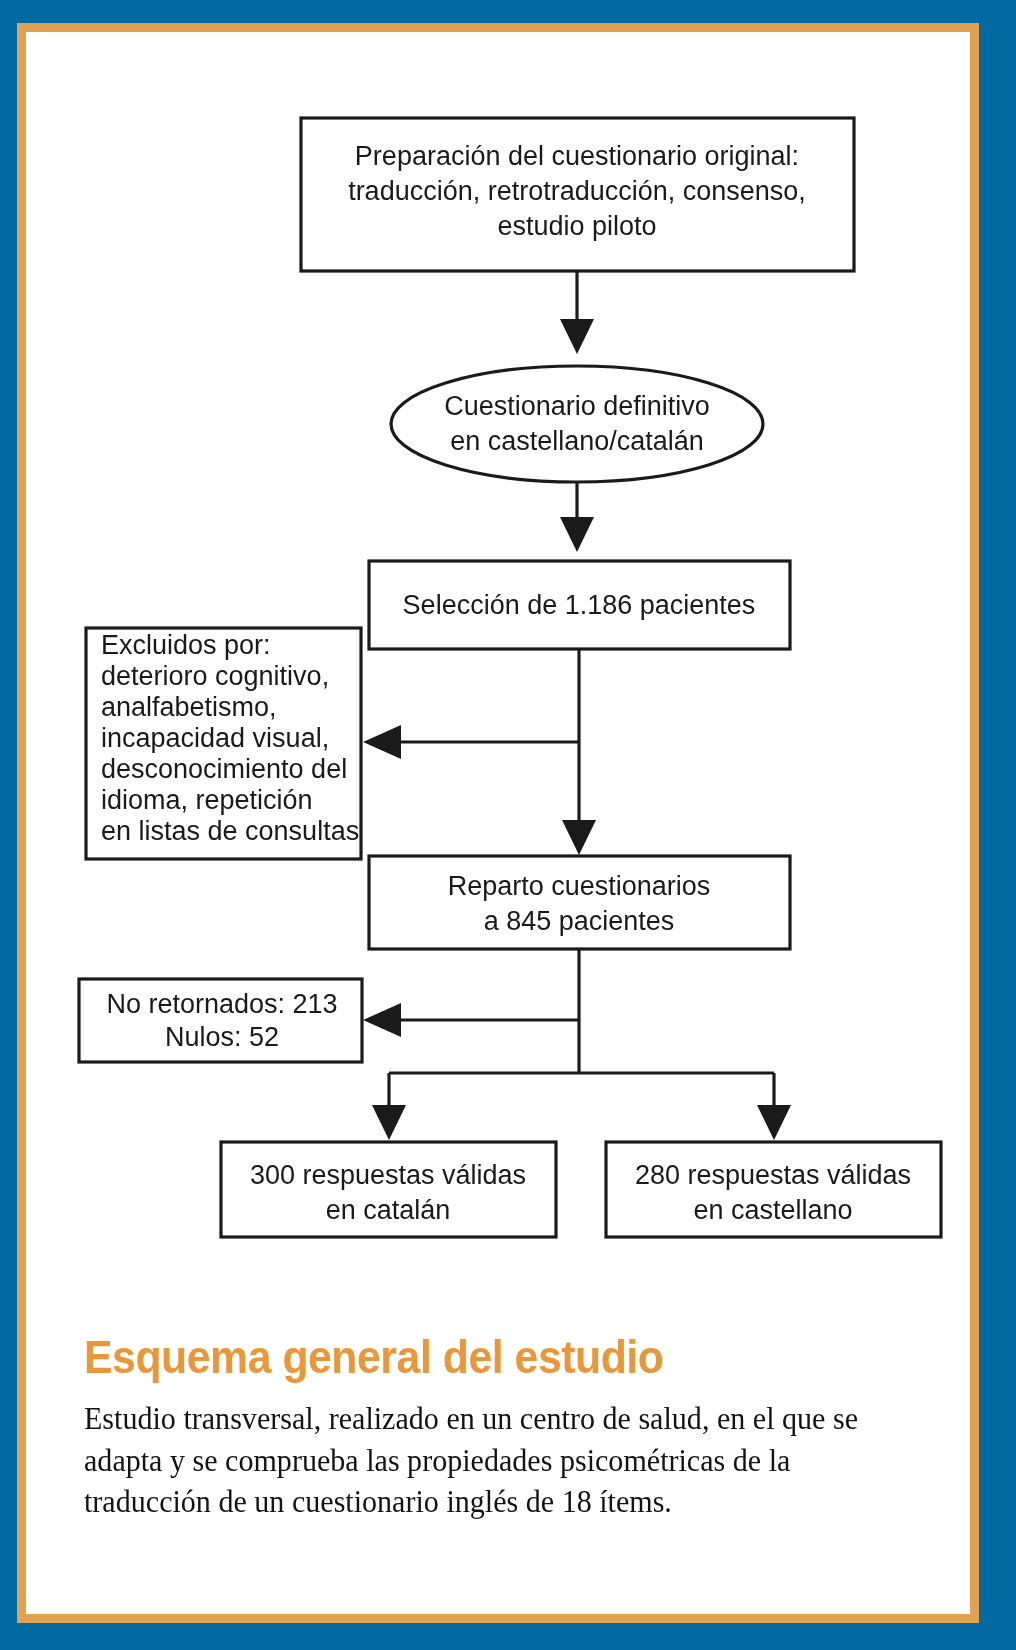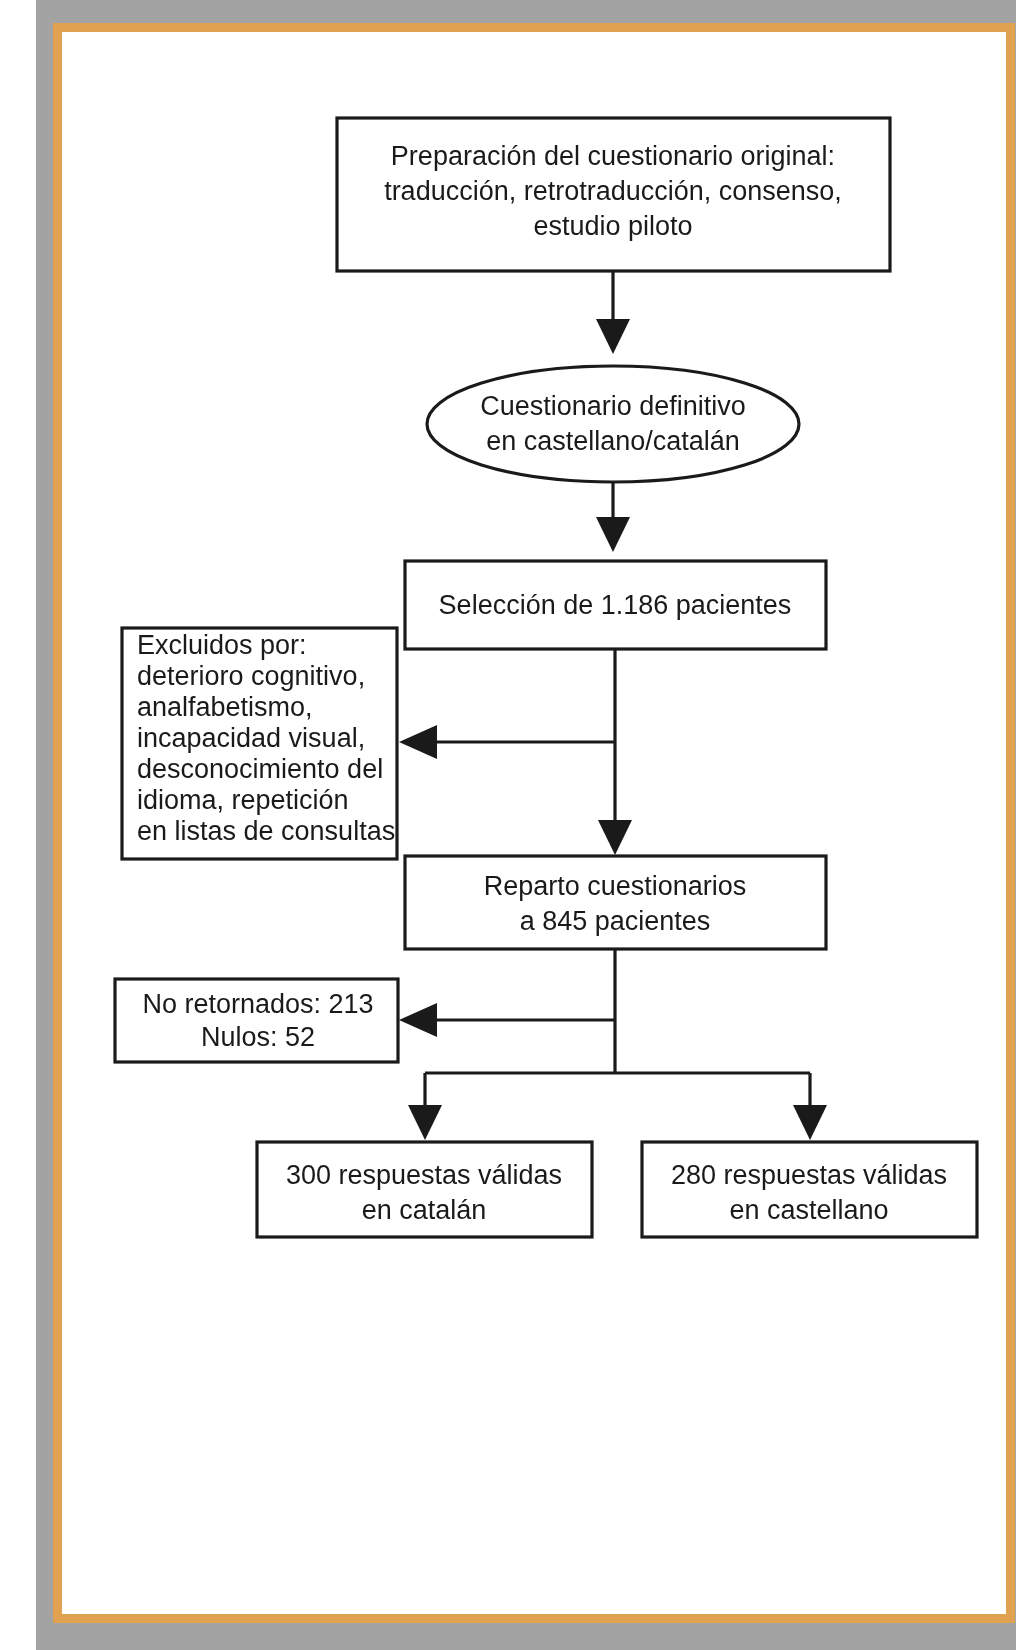--- a/index.html
+++ b/index.html
@@ -10,22 +10,21 @@
   body {
     width: 1016px;
     height: 1650px;
     font-family: "Liberation Sans", sans-serif;
     position: relative;
     overflow: hidden;
   }
   #page {
     position: absolute;
     inset: 0;
-    background: #a3a3a3;
-    margin-left: 36px;
+    background: #0369a1;
   }
   #frame {
     position: absolute;
     left: 17px;
     top: 23px;
     width: 962px;
     height: 1600px;
     border: 9px solid #E0A151;
     box-sizing: border-box;
     background: #ffffff;
@@ -182,15 +181,19 @@
       </g>
 
       <g>
         <rect class="node-box" x="580" y="1110" width="335" height="95"></rect>
         <text class="node-text center" x="747" y="1152">280 respuestas válidas</text>
         <text class="node-text center" x="747" y="1187">en castellano</text>
       </g>
 
     </svg>
 
+    <div id="caption-area">
+      <h2 id="study-heading">Esquema general del estudio</h2>
+      <p id="study-desc">Estudio transversal, realizado en un centro de salud, en el que se adapta y se comprueba las propiedades psicométricas de la traducción de un cuestionario inglés de 18 ítems.</p>
+    </div>
 
   </div>
 </div>
 
 </body></html>

